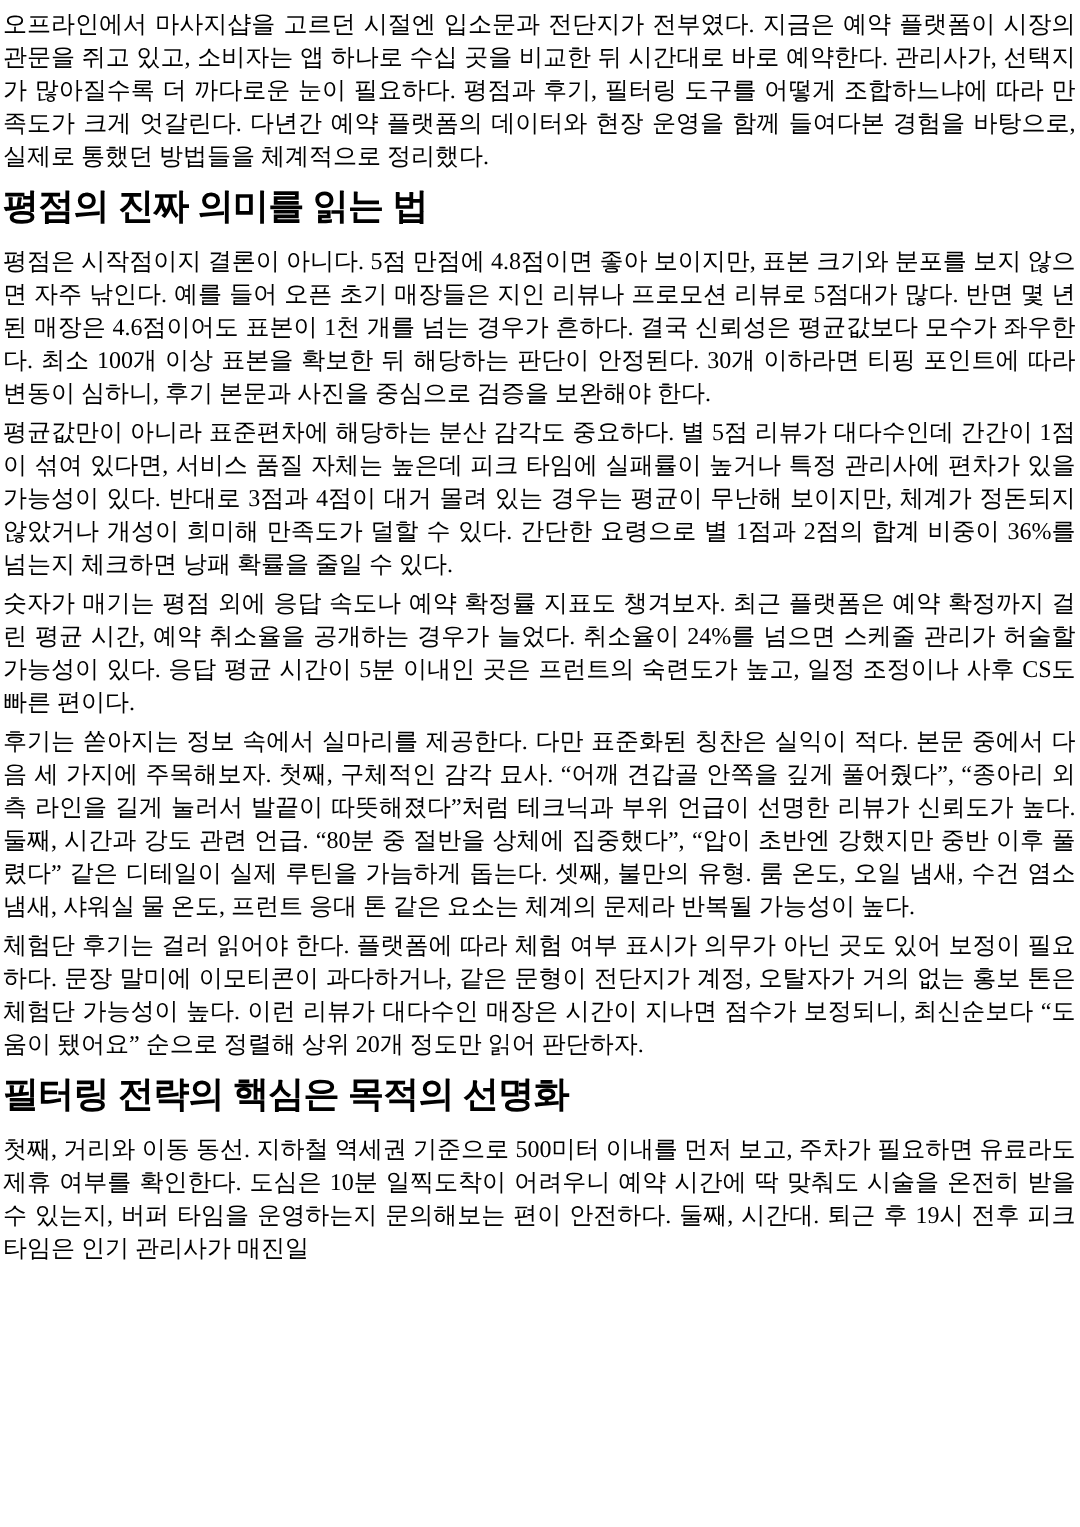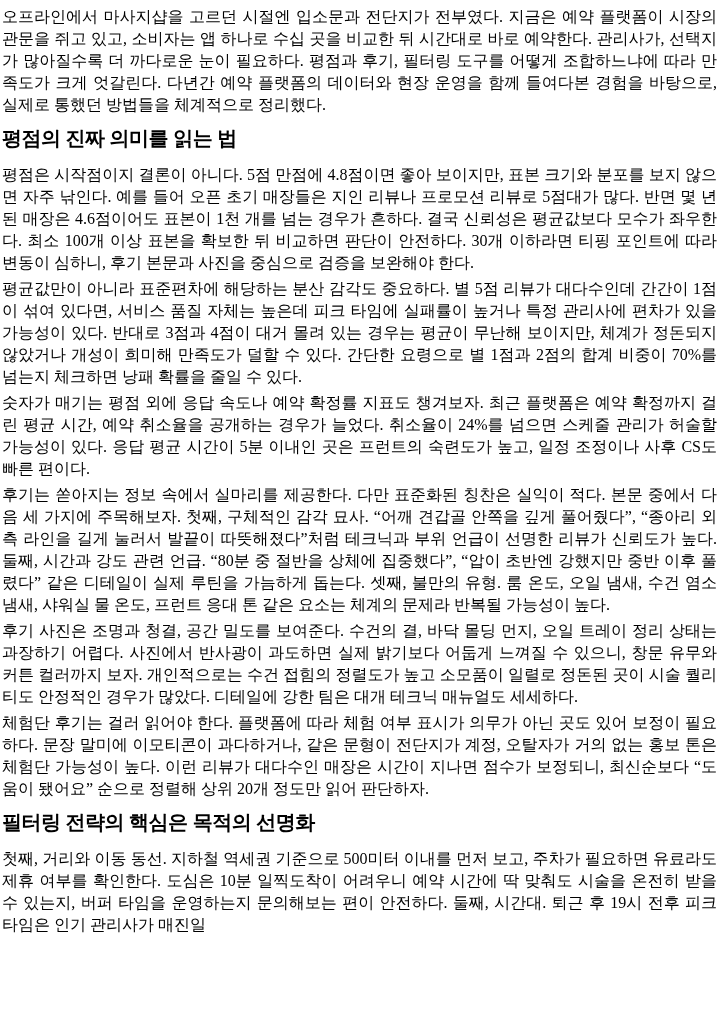--- a/index.html
+++ b/index.html
@@ -21,46 +21,45 @@
     font-size: 16px;
     line-height: 22px;
     text-align: justify;
     word-break: break-all;
   }
   .article p {
     margin: 4px 0;
   }
   .article h2 {
     font-family: "Liberation Sans", "DejaVu Sans", sans-serif;
-    font-size: 20px;
+    font-size: 24px;
     line-height: 28px;
     font-weight: 700;
     letter-spacing: -0.5px;
     margin: 8px 0 12px 0;
     text-align: left;
     word-break: keep-all;
   }
 </style>
 </head>
 <body>
 
 <article class="article">
 
   <p>오프라인에서 마사지샵을 고르던 시절엔 입소문과 전단지가 전부였다. 지금은 예약 플랫폼이 시장의 관문을 쥐고 있고, 소비자는 앱 하나로 수십 곳을 비교한 뒤 시간대로 바로 예약한다. 관리사가, 선택지가 많아질수록 더 까다로운 눈이 필요하다. 평점과 후기, 필터링 도구를 어떻게 조합하느냐에 따라 만족도가 크게 엇갈린다. 다년간 예약 플랫폼의 데이터와 현장 운영을 함께 들여다본 경험을 바탕으로, 실제로 통했던 방법들을 체계적으로 정리했다.</p>
 
   <section>
     <h2>평점의 진짜 의미를 읽는 법</h2>
-    <p>평점은 시작점이지 결론이 아니다. 5점 만점에 4.8점이면 좋아 보이지만, 표본 크기와 분포를 보지 않으면 자주 낚인다. 예를 들어 오픈 초기 매장들은 지인 리뷰나 프로모션 리뷰로 5점대가 많다. 반면 몇 년 된 매장은 4.6점이어도 표본이 1천 개를 넘는 경우가 흔하다. 결국 신뢰성은 평균값보다 모수가 좌우한다. 최소 100개 이상 표본을 확보한 뒤 비교하면 판단이 안전하다. 30개 이하라면 티핑 포인트에 따라 변동이 심하니, 후기 본문과 사진을 중심으로 검증을 보완해야 한다.</p>
-    <p>평균값만이 아니라 표준편차에 해당하는 분산 감각도 중요하다. 별 5점 리뷰가 대다수인데 간간이 1점이 섞여 있다면, 서비스 품질 자체는 높은데 피크 타임에 실패률이 높거나 특정 관리사에 편차가 있을 가능성이 있다. 반대로 3점과 4점이 대거 몰려 있는 경우는 평균이 무난해 보이지만, 체계가 정돈되지 않았거나 개성이 희미해 만족도가 덜할 수 있다. 간단한 요령으로 별 1점과 2점의 합계 비중이 70%를 넘는지 체크하면 낭패 확률을 줄일 수 있다.</p>
+    <p>평점은 시작점이지 결론이 아니다. 5점 만점에 4.8점이면 좋아 보이지만, 표본 크기와 분포를 보지 않으면 자주 낚인다. 예를 들어 오픈 초기 매장들은 지인 리뷰나 프로모션 리뷰로 5점대가 많다. 반면 몇 년 된 매장은 4.6점이어도 표본이 1천 개를 넘는 경우가 흔하다. 결국 신뢰성은 평균값보다 모수가 좌우한다. 최소 100개 이상 표본을 확보한 뒤 해당하는 판단이 안정된다. 30개 이하라면 티핑 포인트에 따라 변동이 심하니, 후기 본문과 사진을 중심으로 검증을 보완해야 한다.</p>
+    <p>평균값만이 아니라 표준편차에 해당하는 분산 감각도 중요하다. 별 5점 리뷰가 대다수인데 간간이 1점이 섞여 있다면, 서비스 품질 자체는 높은데 피크 타임에 실패률이 높거나 특정 관리사에 편차가 있을 가능성이 있다. 반대로 3점과 4점이 대거 몰려 있는 경우는 평균이 무난해 보이지만, 체계가 정돈되지 않았거나 개성이 희미해 만족도가 덜할 수 있다. 간단한 요령으로 별 1점과 2점의 합계 비중이 36%를 넘는지 체크하면 낭패 확률을 줄일 수 있다.</p>
     <p>숫자가 매기는 평점 외에 응답 속도나 예약 확정률 지표도 챙겨보자. 최근 플랫폼은 예약 확정까지 걸린 평균 시간, 예약 취소율을 공개하는 경우가 늘었다. 취소율이 24%를 넘으면 스케줄 관리가 허술할 가능성이 있다. 응답 평균 시간이 5분 이내인 곳은 프런트의 숙련도가 높고, 일정 조정이나 사후 CS도 빠른 편이다.</p>
   </section>
 
   <section>
     <p>후기는 쏟아지는 정보 속에서 실마리를 제공한다. 다만 표준화된 칭찬은 실익이 적다. 본문 중에서 다음 세 가지에 주목해보자. 첫째, 구체적인 감각 묘사. “어깨 견갑골 안쪽을 깊게 풀어줬다”, “종아리 외측 라인을 길게 눌러서 발끝이 따뜻해졌다”처럼 테크닉과 부위 언급이 선명한 리뷰가 신뢰도가 높다. 둘째, 시간과 강도 관련 언급. “80분 중 절반을 상체에 집중했다”, “압이 초반엔 강했지만 중반 이후 풀렸다” 같은 디테일이 실제 루틴을 가늠하게 돕는다. 셋째, 불만의 유형. 룸 온도, 오일 냄새, 수건 염소 냄새, 샤워실 물 온도, 프런트 응대 톤 같은 요소는 체계의 문제라 반복될 가능성이 높다.</p>
-    <p>후기 사진은 조명과 청결, 공간 밀도를 보여준다. 수건의 결, 바닥 몰딩 먼지, 오일 트레이 정리 상태는 과장하기 어렵다. 사진에서 반사광이 과도하면 실제 밝기보다 어둡게 느껴질 수 있으니, 창문 유무와 커튼 컬러까지 보자. 개인적으로는 수건 접힘의 정렬도가 높고 소모품이 일렬로 정돈된 곳이 시술 퀄리티도 안정적인 경우가 많았다. 디테일에 강한 팀은 대개 테크닉 매뉴얼도 세세하다.</p>
     <p>체험단 후기는 걸러 읽어야 한다. 플랫폼에 따라 체험 여부 표시가 의무가 아닌 곳도 있어 보정이 필요하다. 문장 말미에 이모티콘이 과다하거나, 같은 문형이 전단지가 계정, 오탈자가 거의 없는 홍보 톤은 체험단 가능성이 높다. 이런 리뷰가 대다수인 매장은 시간이 지나면 점수가 보정되니, 최신순보다 “도움이 됐어요” 순으로 정렬해 상위 20개 정도만 읽어 판단하자.</p>
   </section>
 
   <section>
     <h2>필터링 전략의 핵심은 목적의 선명화</h2>
     <p>첫째, 거리와 이동 동선. 지하철 역세권 기준으로 500미터 이내를 먼저 보고, 주차가 필요하면 유료라도 제휴 여부를 확인한다. 도심은 10분 일찍도착이 어려우니 예약 시간에 딱 맞춰도 시술을 온전히 받을 수 있는지, 버퍼 타임을 운영하는지 문의해보는 편이 안전하다. 둘째, 시간대. 퇴근 후 19시 전후 피크 타임은 인기 관리사가 매진일</p>
   </section>
 
 </article>
 

